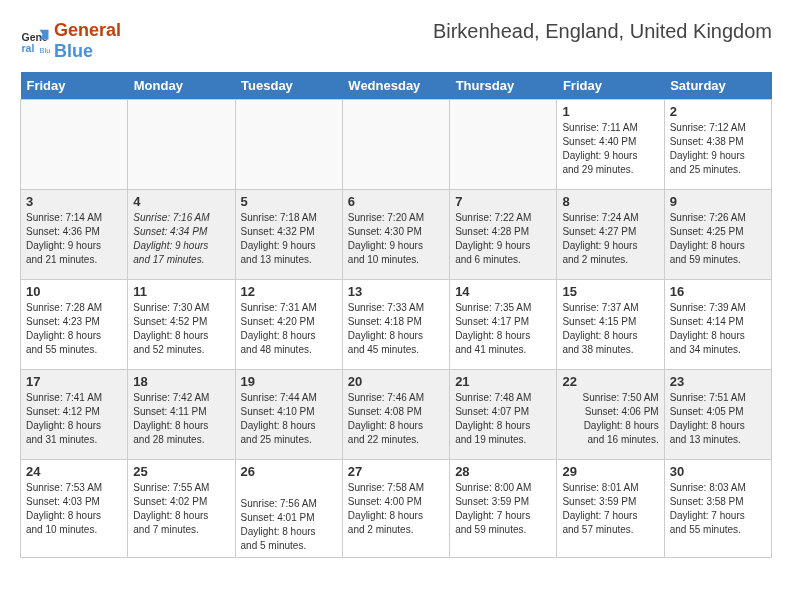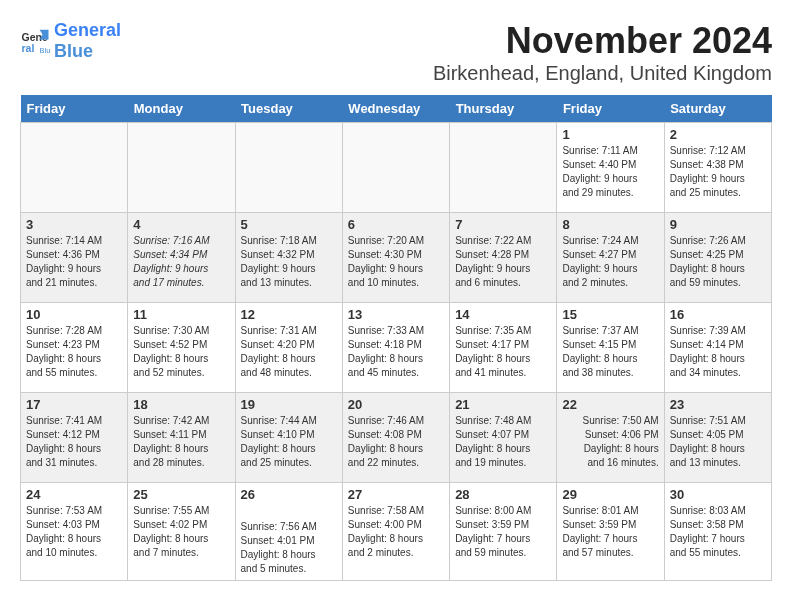--- a/index.html
+++ b/index.html
@@ -82,26 +82,25 @@
 <div class="header-area">
   <div class="logo">
     <svg class="logo-icon" viewBox="0 0 40 40">
       <text x="2" y="20" font-size="14" font-weight="bold" fill="#333">Gene</text>
       <text x="2" y="34" font-size="14" font-weight="bold" fill="#4a90d9">ral</text>
 
       <polygon points="26,5 38,5 38,18 26,18 30,11" fill="#4a90d9"></polygon>
       <text x="26" y="36" font-size="10" fill="#4a90d9">Blue</text>
     </svg>
     <div>
-      <span style="font-size:18px;font-weight:bold;color:#3b82f6;">General</span><br>
+      <span style="font-size:18px;font-weight:bold;color:#c2410c;">General</span><br>
       <span style="font-size:18px;font-weight:bold;color:#4a90d9;">Blue</span>
     </div>
   </div>
   <div class="title-area">
-    <div class="month-title">November 2024</div>
     <div class="location-title">Birkenhead, England, United Kingdom</div>
   </div>
 </div>
 
 <table>
   <thead>
     <tr id="weekday-header">
         <th>Friday</th>
         <th>Monday</th>
         <th>Tuesday</th>

